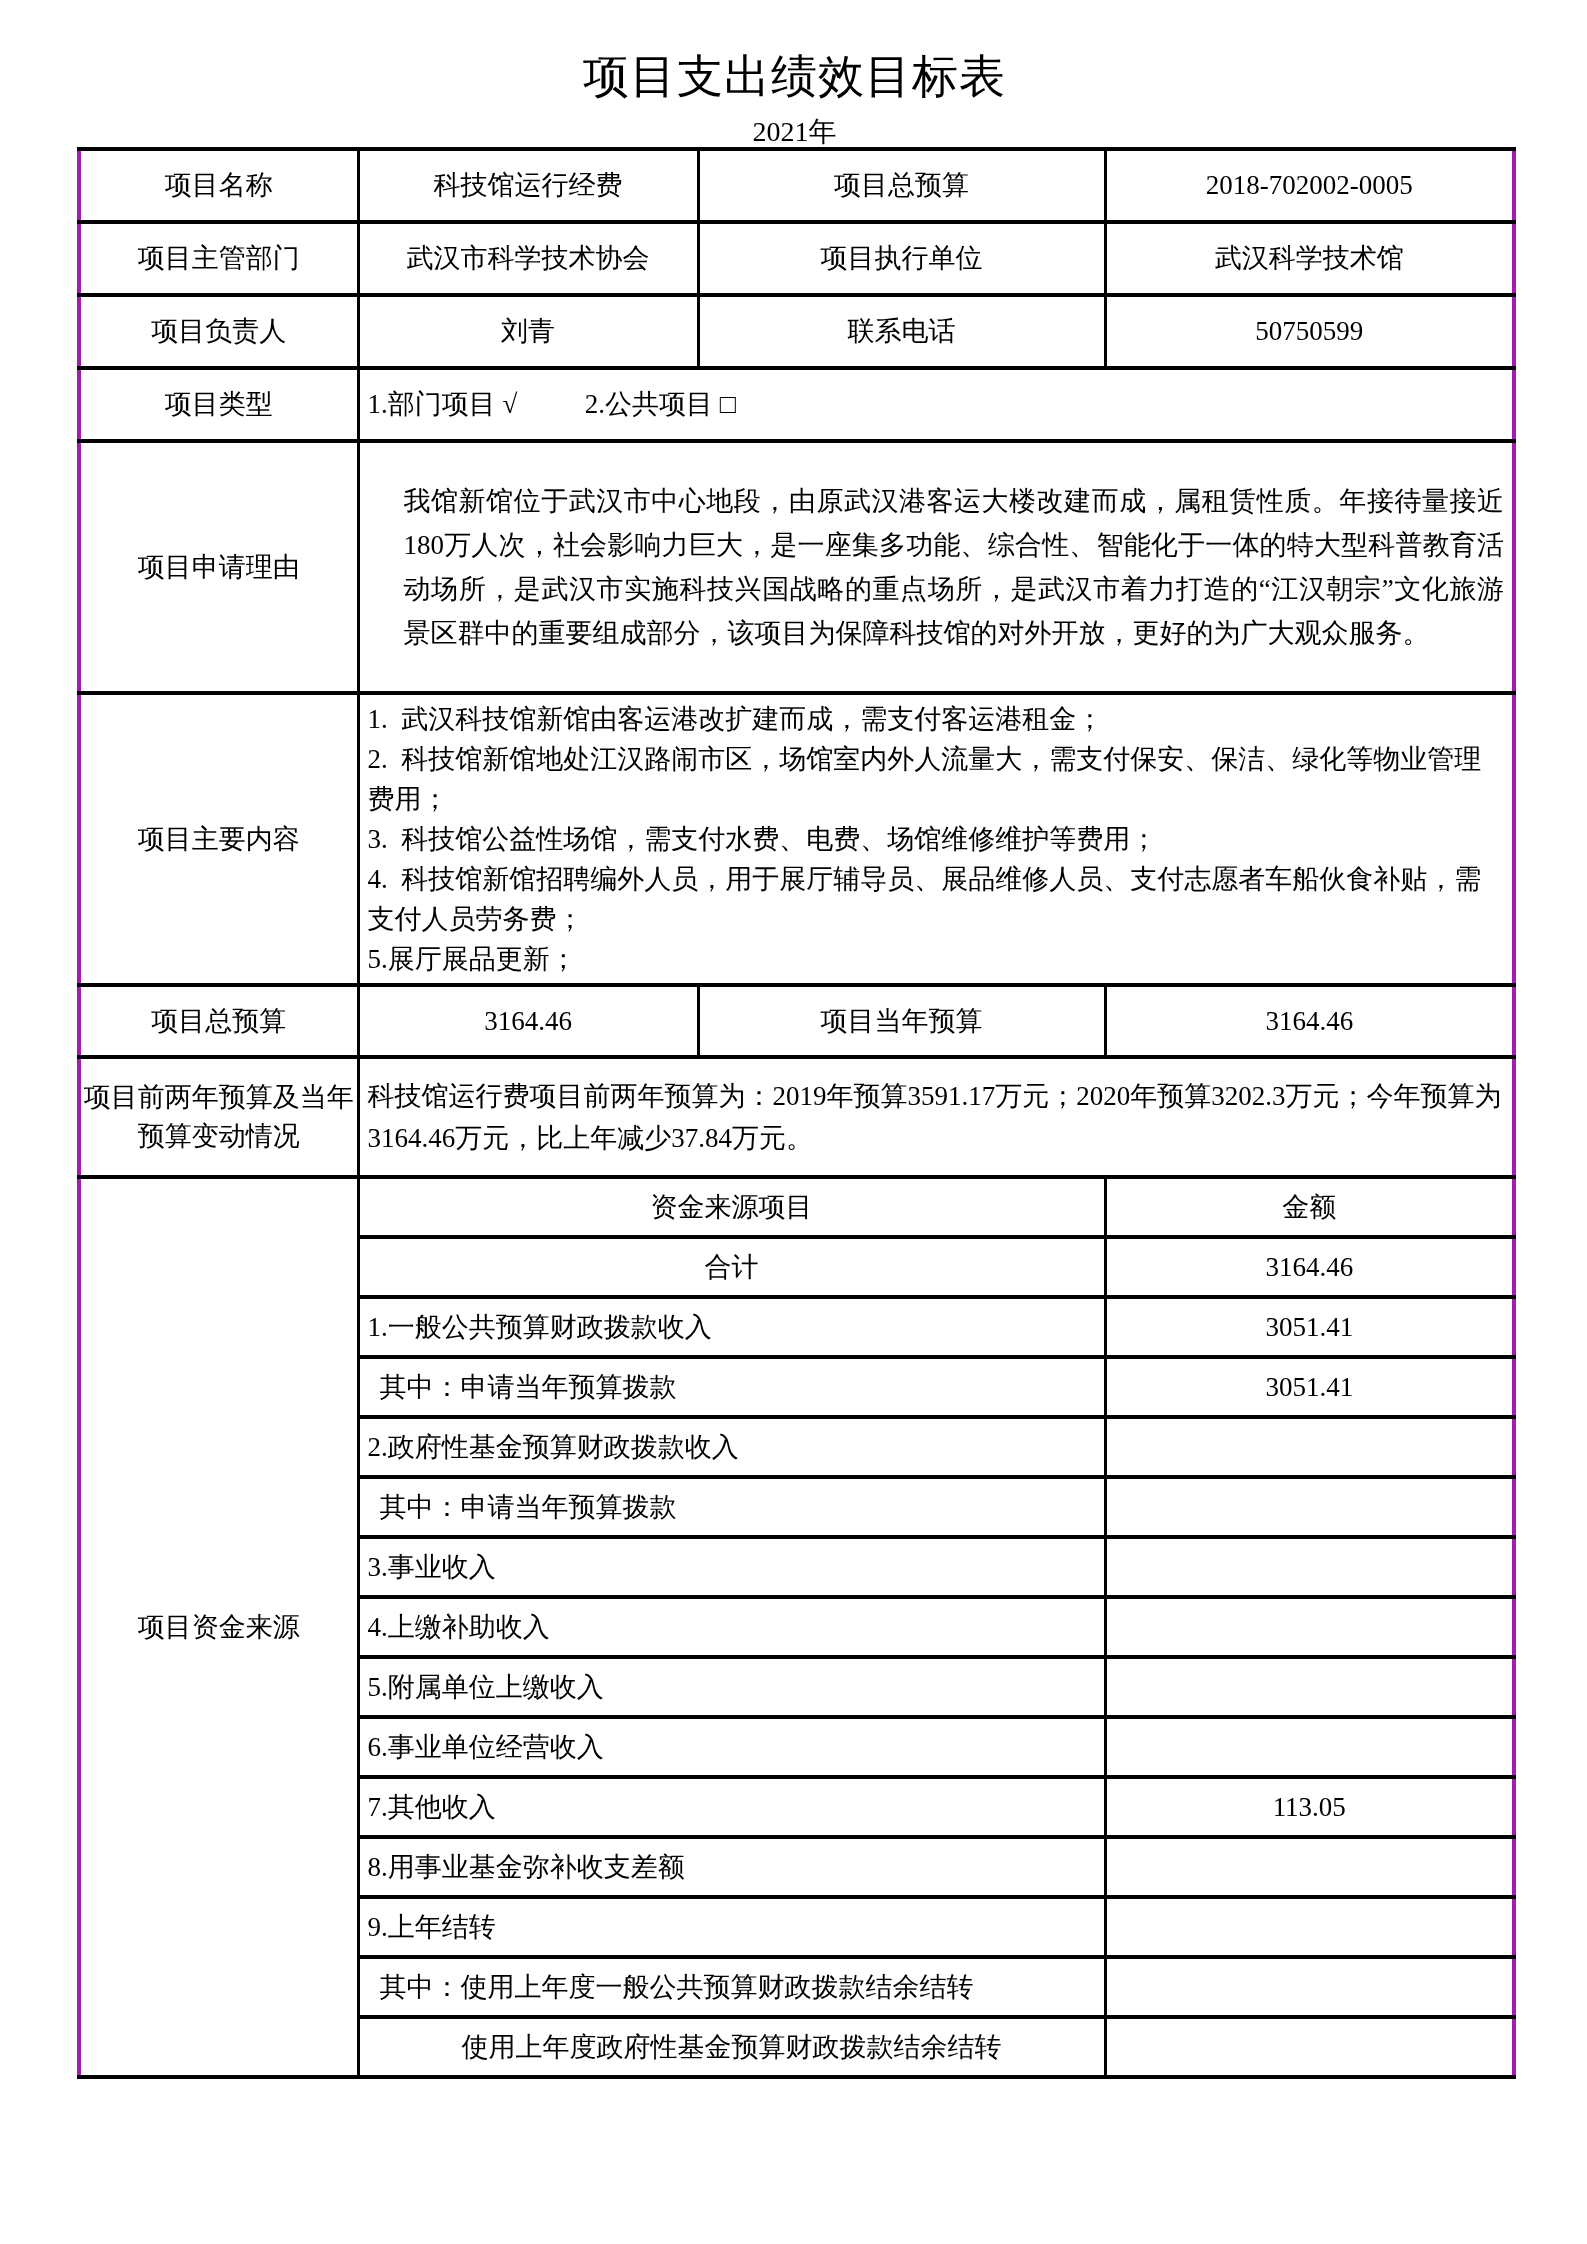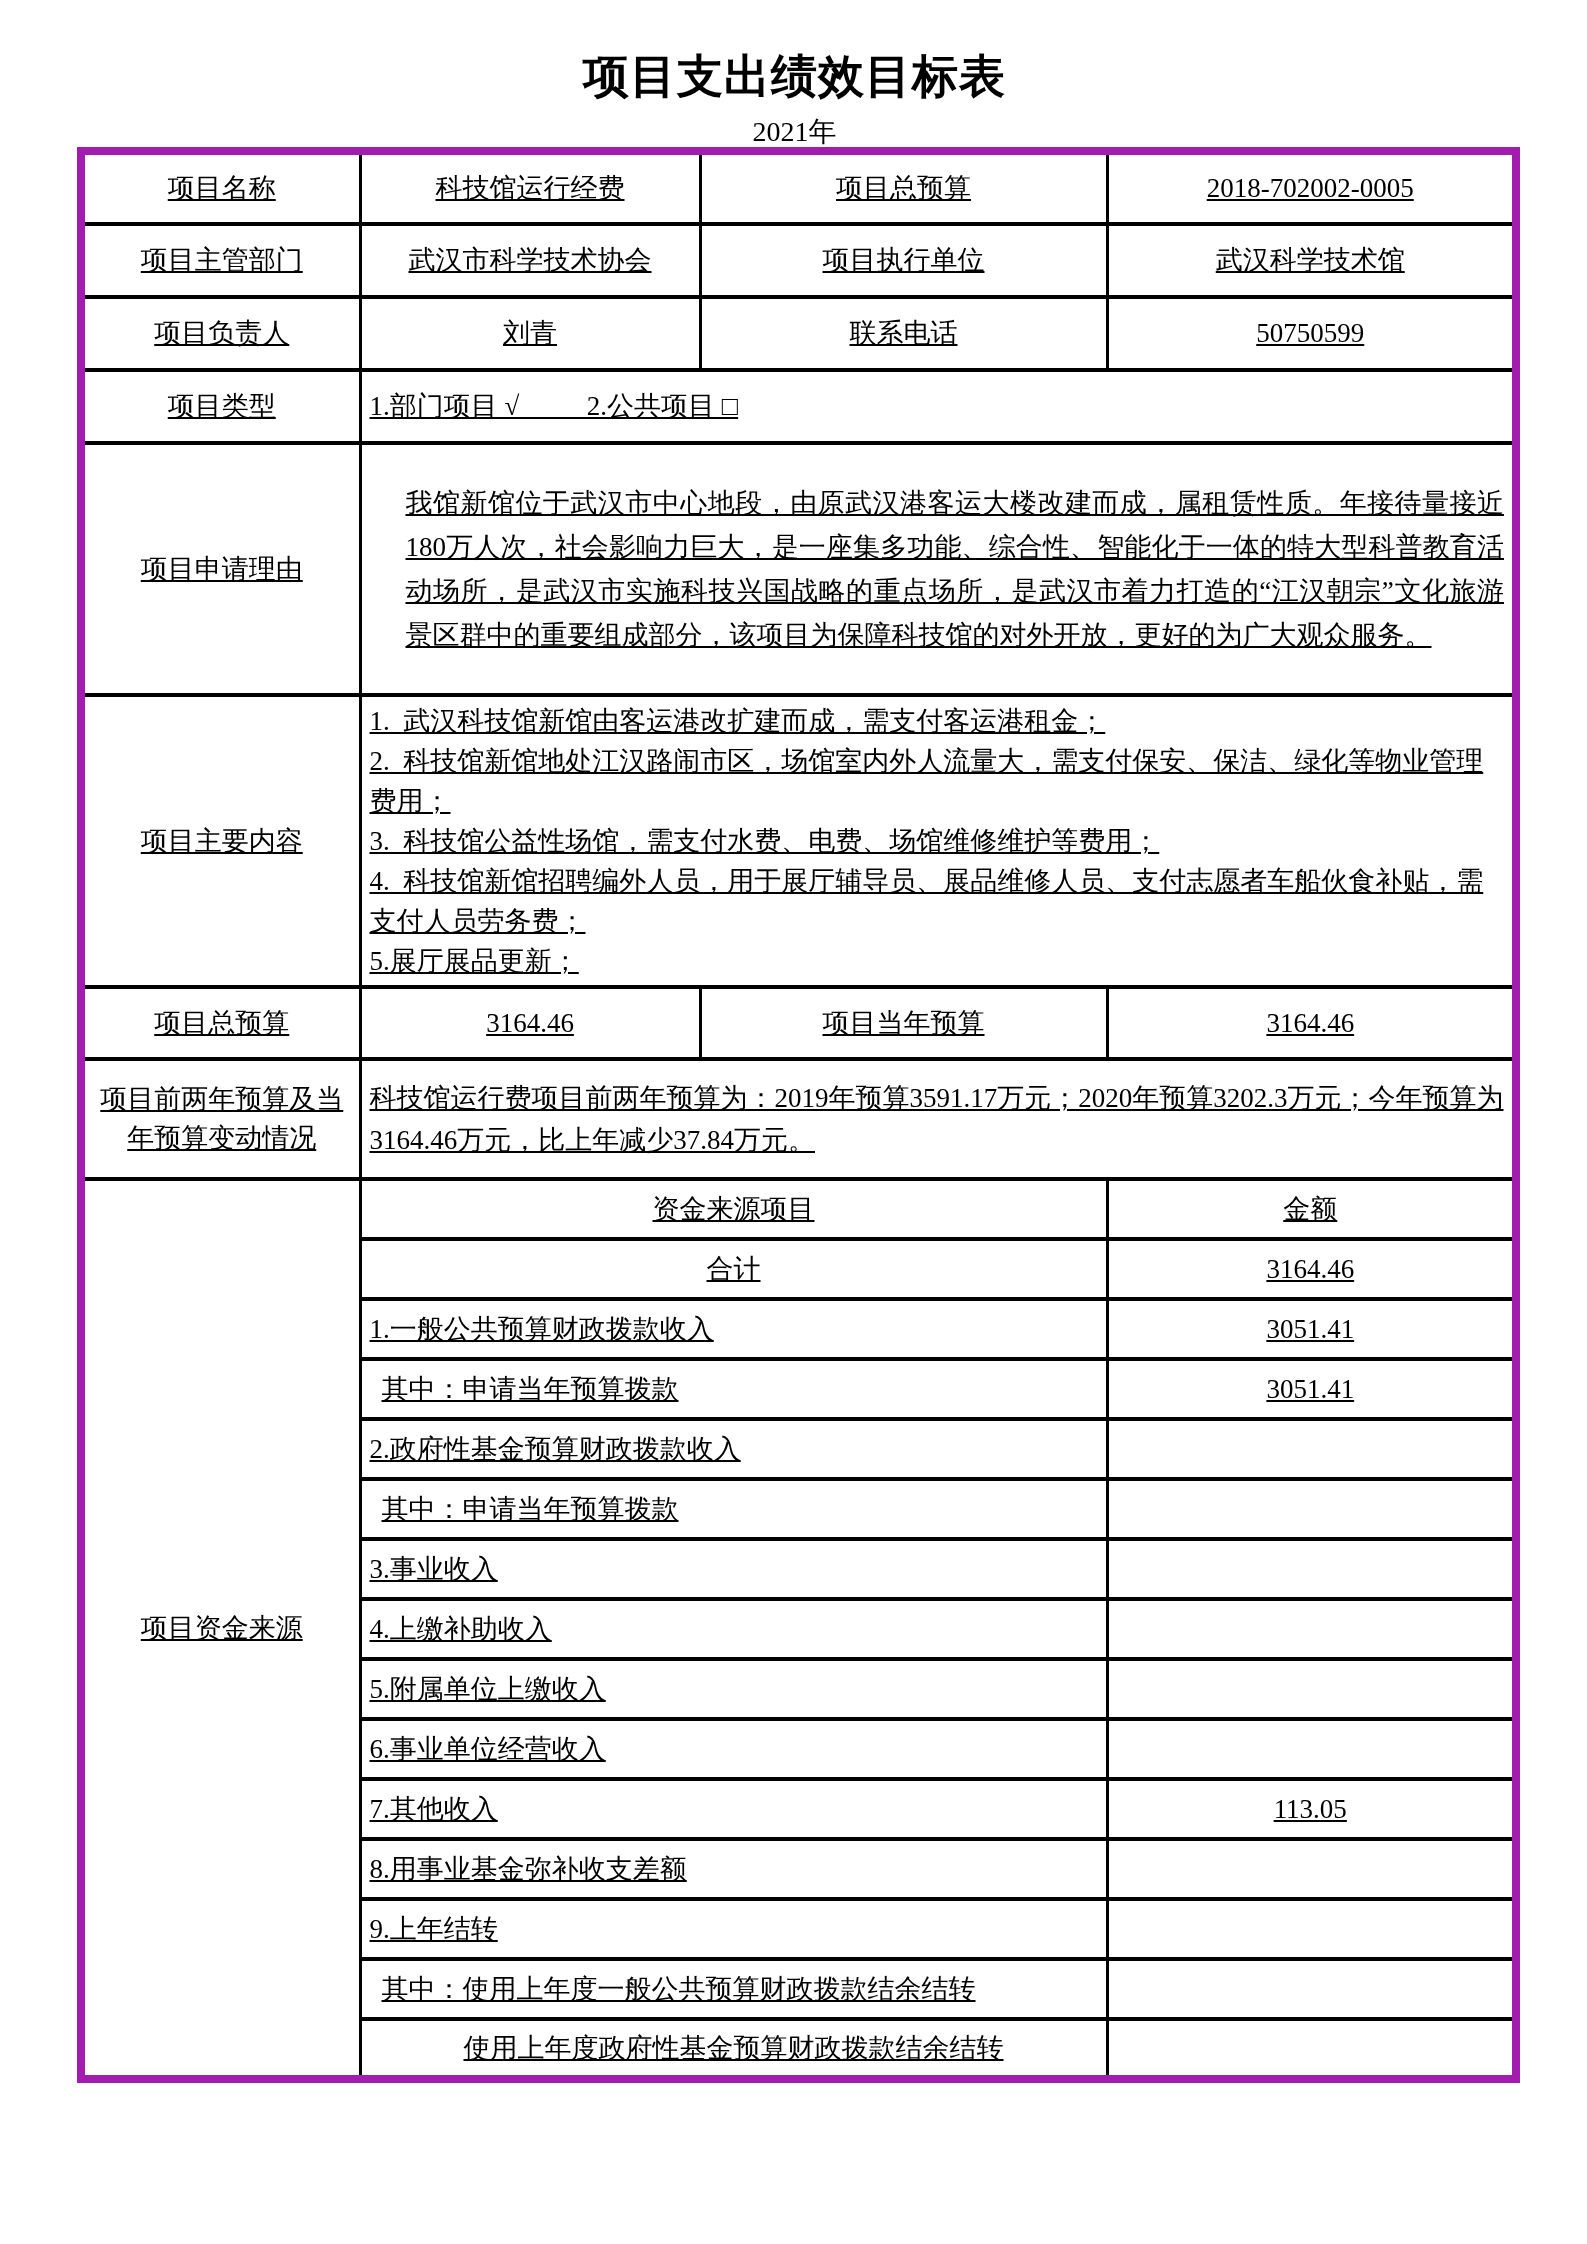--- a/index.html
+++ b/index.html
@@ -5,33 +5,32 @@
   html,body{margin:0;padding:0;background:#ffffff;}
   body{
     width:1587px;height:2244px;
     font-family:"Liberation Serif","DejaVu Serif",serif;
     color:#000;
     -webkit-font-smoothing:antialiased;
   }
   .page{padding:52px 75px 0 77px;}
 
   .title{
-    text-align:center;font-size:46px;font-weight:bold;
+    text-align:center;font-size:46px;font-weight:normal;
     margin:0;line-height:1.1;letter-spacing:1px;
   }
   .subtitle{text-align:center;font-size:28px;margin-top:14px;line-height:1.1;}
   .meta-row{
     display:flex;justify-content:space-between;align-items:flex-end;
     font-size:27px;margin-top:22px;margin-bottom:4px;line-height:1.1;
   }
 
   table.doc{
     width:1435px;border-collapse:collapse;table-layout:fixed;
-    border:8px solid #a21caf;
-    text-decoration:underline;
+    border:4px solid #a21caf;
   }
   col.c1{width:279px}col.c2{width:340px}col.c3{width:407px}col.c4{width:409px}
   td{
     border:3px solid #000;border-top-width:4px;border-bottom-width:4px;
     font-size:27px;padding:4px 8px;vertical-align:middle;
     overflow:hidden;line-height:1.45;
   }
   .ctr{text-align:center;}
   .left{text-align:left;}
   .pre{white-space:pre-wrap;}

